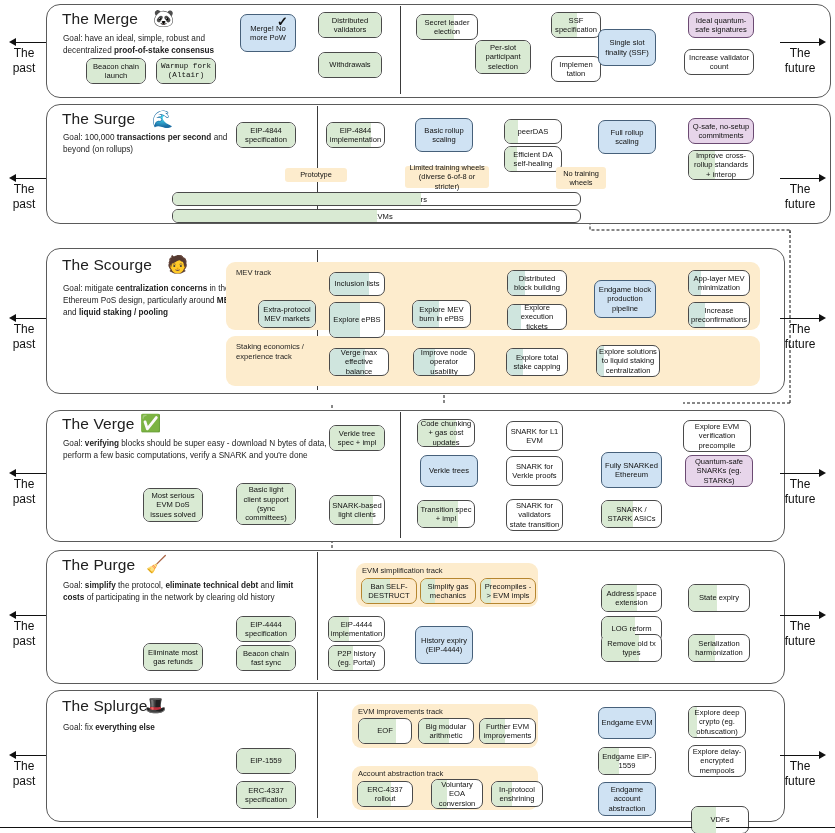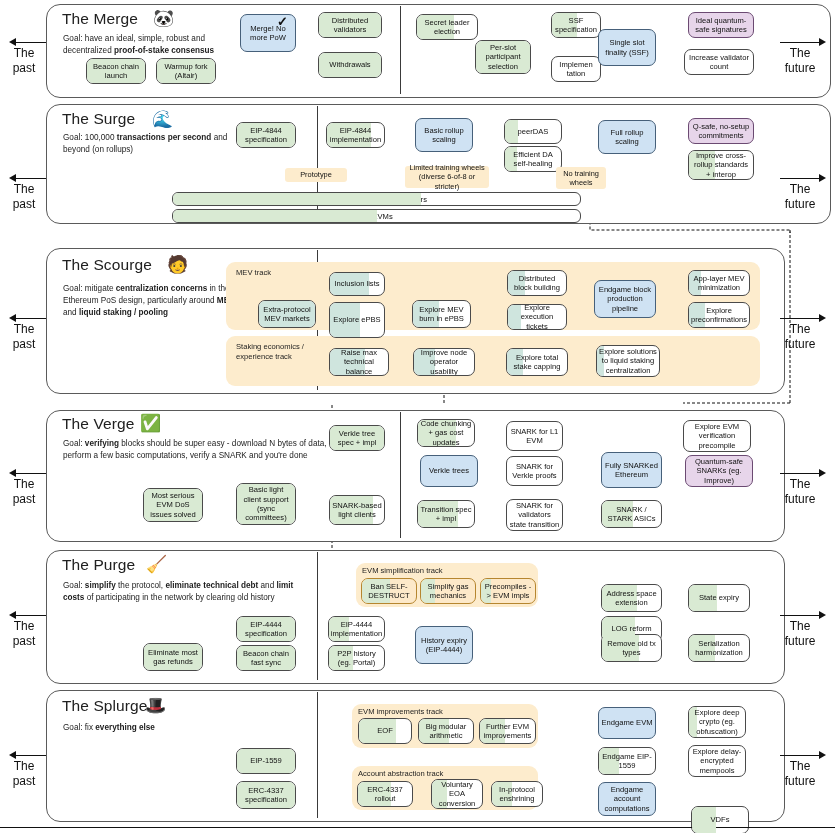--- a/index.html
+++ b/index.html
@@ -134,21 +134,21 @@
   <div class="divider" style="left:400px;top:6px;height:88px;"></div>
   <div class="sec-title" style="left:62px;top:10px;">The Merge</div>
   <div class="sec-emoji" style="left:153px;top:10px;">🐼</div>
   <div class="sec-goal" style="left:63px;top:33px;width:175px;">
     Goal: have an ideal, simple, robust and decentralized <b>proof-of-stake consensus</b>
   </div>
   <div class="node g-green" style="left:86px;top:58px;width:60px;height:26px;">
     <span class="fill" style="width:100%"></span>
       <span class="lbl">Beacon chain launch</span>
     </div>
-  <div class="node g-green" style="left:156px;top:58px;width:60px;height:26px;">
+  <div class="node g-green" style="left:156px;top:58px;width:60px;height:26px;font-family:Liberation Mono, monospace;">
     <span class="fill" style="width:100%"></span>
       <span class="lbl">Warmup fork (Altair)</span>
     </div>
   <div class="node g-blue" style="left:240px;top:14px;width:56px;height:38px;">
     <span class="lbl">Merge! No more PoW</span>
     </div>
   <div class="check" style="left:277px;top:14px;">✓</div>
   <div class="node g-green" style="left:318px;top:12px;width:64px;height:26px;">
     <span class="fill" style="width:100%"></span>
       <span class="lbl">Distributed validators</span>
@@ -284,25 +284,25 @@
     </div>
   <div class="node g-blue" style="left:594px;top:280px;width:62px;height:38px;">
     <span class="lbl">Endgame block production pipeline</span>
     </div>
   <div class="node g-teal" style="left:688px;top:270px;width:62px;height:26px;">
     <span class="fill" style="width:20%"></span>
       <span class="lbl">App-layer MEV minimization</span>
     </div>
   <div class="node g-teal" style="left:688px;top:302px;width:62px;height:26px;">
     <span class="fill" style="width:26%"></span>
-      <span class="lbl">Explore preconfirmations</span>
+      <span class="lbl">Increase preconfirmations</span>
     </div>
   <div class="node g-teal" style="left:329px;top:348px;width:60px;height:28px;">
     <span class="fill" style="width:60%"></span>
-      <span class="lbl">Raise max technical balance</span>
+      <span class="lbl">Verge max effective balance</span>
     </div>
   <div class="node g-teal" style="left:413px;top:348px;width:62px;height:28px;">
     <span class="fill" style="width:35%"></span>
       <span class="lbl">Improve node operator usability</span>
     </div>
   <div class="node g-teal" style="left:506px;top:348px;width:62px;height:28px;">
     <span class="fill" style="width:26%"></span>
       <span class="lbl">Explore total stake capping</span>
     </div>
   <div class="node g-teal" style="left:596px;top:345px;width:64px;height:32px;">
@@ -363,21 +363,21 @@
     <span class="lbl">Fully SNARKed Ethereum</span>
     </div>
   <div class="node g-green" style="left:601px;top:500px;width:61px;height:28px;">
     <span class="fill" style="width:52%"></span>
       <span class="lbl">SNARK / STARK ASICs</span>
     </div>
   <div class="node g-white" style="left:683px;top:420px;width:68px;height:32px;">
     <span class="lbl">Explore EVM verification precompile</span>
     </div>
   <div class="node g-purple" style="left:685px;top:455px;width:68px;height:32px;">
-    <span class="lbl">Quantum-safe SNARKs (eg. Improve)</span>
+    <span class="lbl">Quantum-safe SNARKs (eg. STARKs)</span>
     </div>
   <div class="axis" style="left:16px;top:473px;width:30px;"></div>
   <div class="arrowhead ah-left" style="left:9px;top:469px;"></div>
   <div class="past" style="left:4px;top:477px;"><span>The</span><br><span>past</span></div>
   <div class="axis" style="left:780px;top:473px;width:40px;"></div>
   <div class="arrowhead ah-right" style="left:819px;top:469px;"></div>
   <div class="future" style="left:780px;top:477px;"><span>The</span><br><span>future</span></div>
 
   <div class="section" style="left:46px;top:550px;width:737px;height:132px;"></div>
   <div class="divider" style="left:317px;top:552px;height:128px;"></div>
@@ -494,21 +494,21 @@
       <span class="lbl">In-protocol enshrining</span>
     </div>
   <div class="node g-blue" style="left:598px;top:707px;width:58px;height:32px;">
     <span class="lbl">Endgame EVM</span>
     </div>
   <div class="node g-green" style="left:598px;top:747px;width:58px;height:28px;">
     <span class="fill" style="width:36%"></span>
       <span class="lbl">Endgame EIP-1559</span>
     </div>
   <div class="node g-blue" style="left:598px;top:782px;width:58px;height:34px;">
-    <span class="lbl">Endgame account computations</span>
+    <span class="lbl">Endgame account abstraction</span>
     </div>
   <div class="node g-green" style="left:688px;top:706px;width:58px;height:32px;">
     <span class="fill" style="width:14%"></span>
       <span class="lbl">Explore deep crypto (eg. obfuscation)</span>
     </div>
   <div class="node g-white" style="left:688px;top:745px;width:58px;height:32px;">
     <span class="lbl">Explore delay-encrypted mempools</span>
     </div>
   <div class="node g-green" style="left:691px;top:786px;width:58px;height:28px;margin-top:20px;">
     <span class="fill" style="width:42%"></span>

